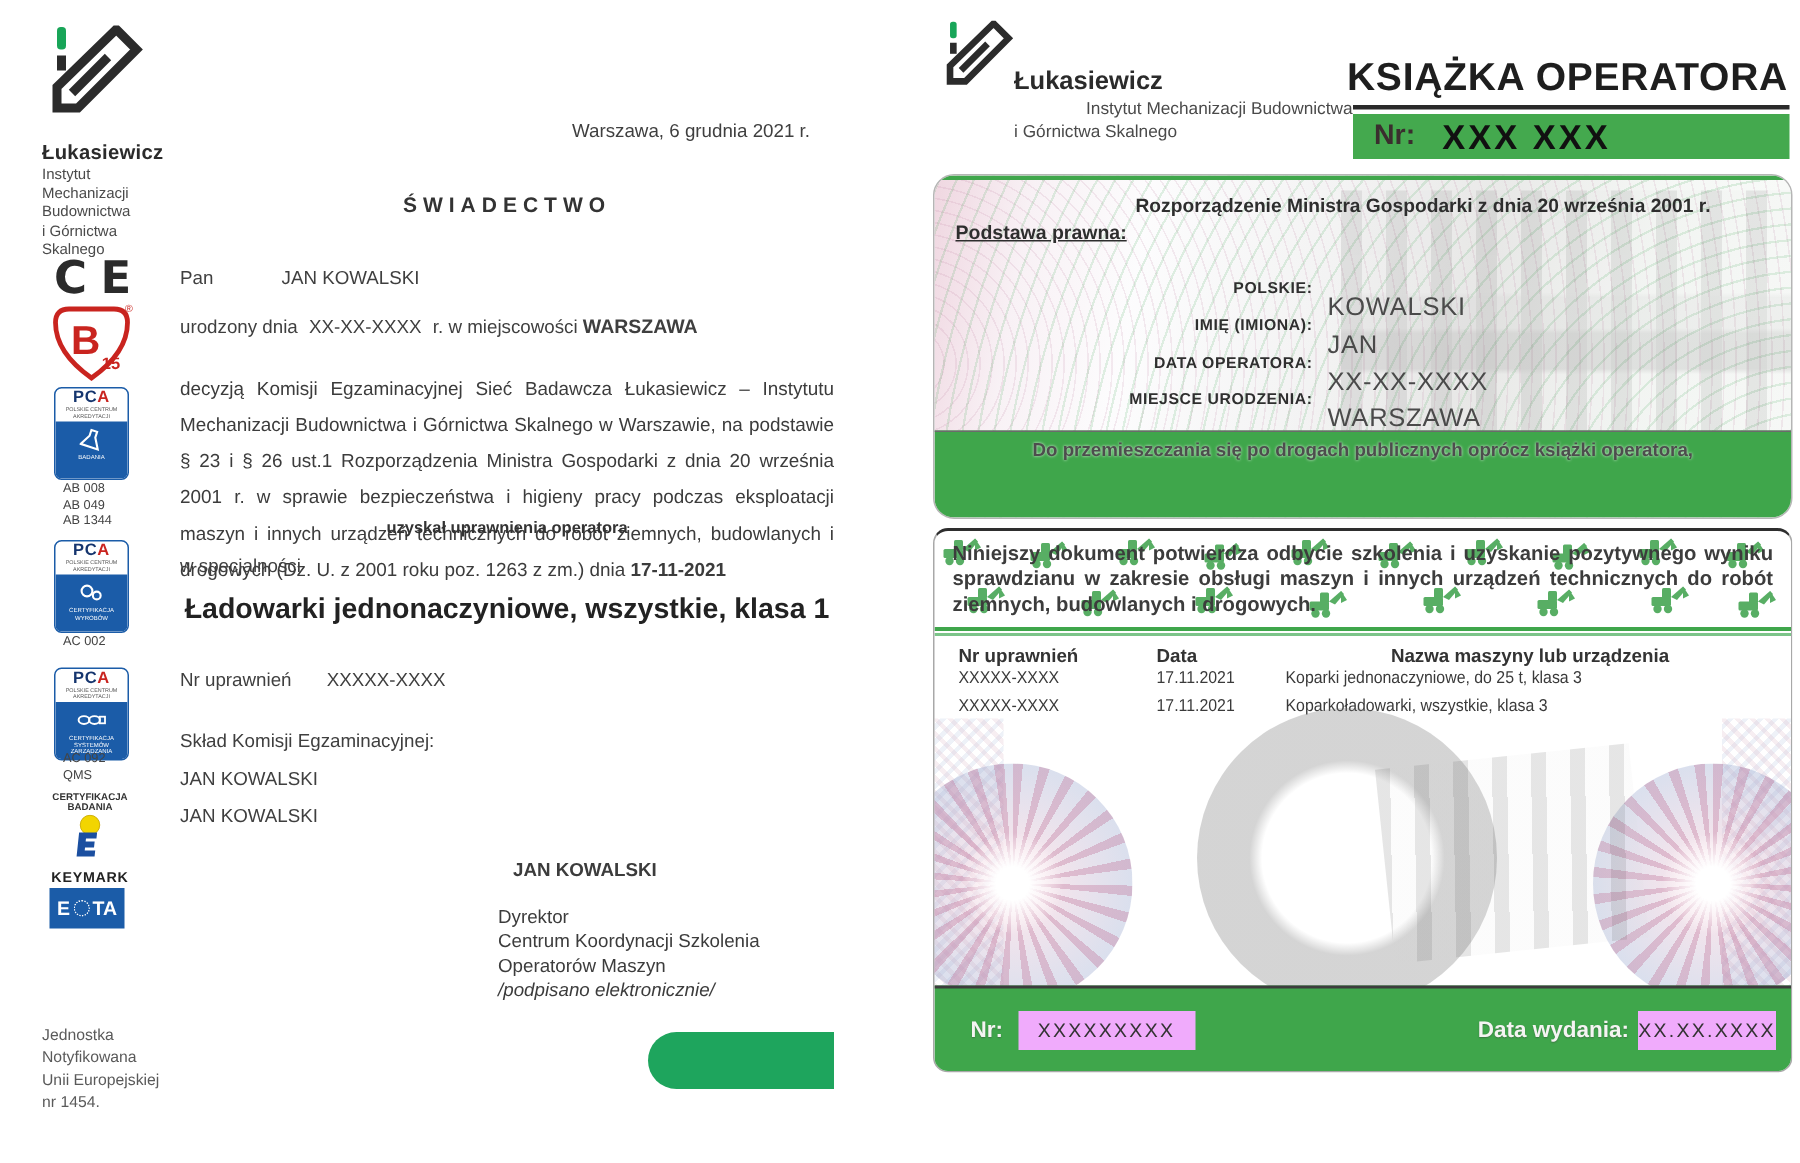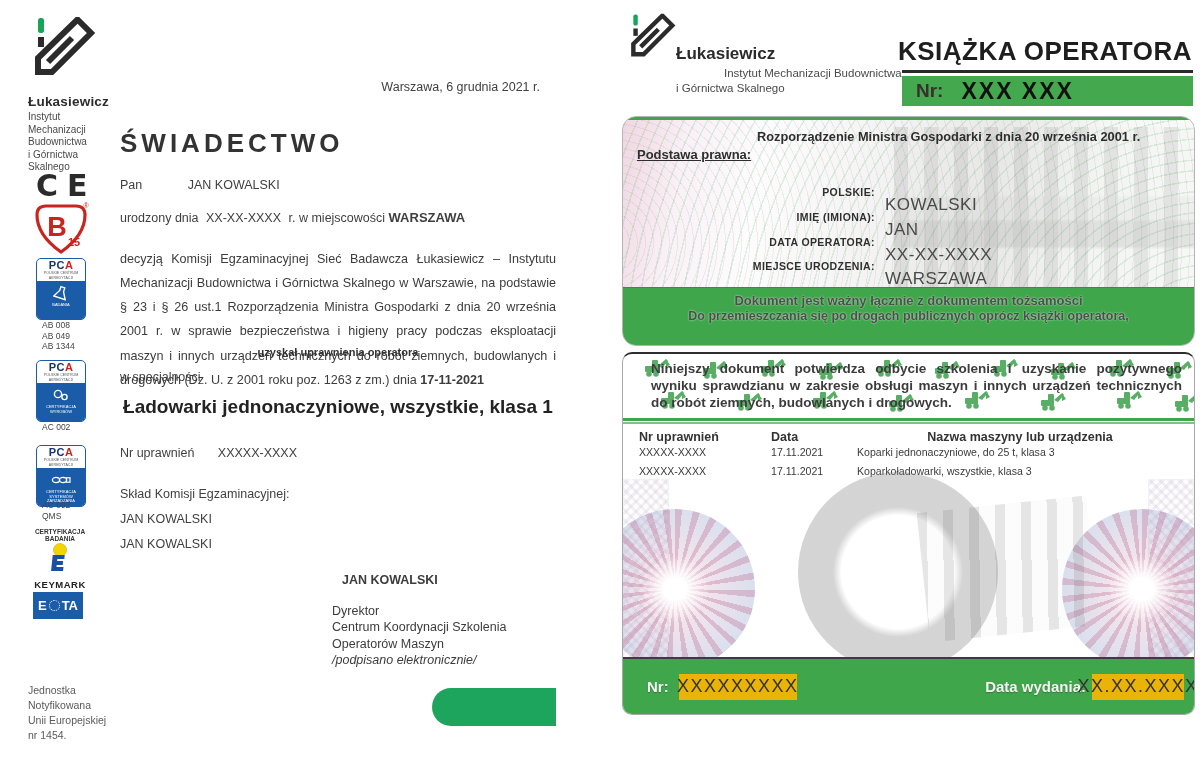--- a/index.html
+++ b/index.html
@@ -24,21 +24,21 @@
   .keymark-top{font-size:6.5px;font-weight:bold;color:#333;line-height:7px;text-align:center;}
   .keymark-label{font-size:9.5px;font-weight:bold;color:#222;letter-spacing:.5px;text-align:center;}
   .eota{width:50px;height:27px;background:#1b5ca8;display:flex;align-items:center;justify-content:center;gap:2px;}
   .eota span{color:#fff;font-weight:bold;font-size:13px;}
   .eota .ring{width:9px;height:9px;border:1.5px dotted #fff;border-radius:50%;display:inline-block;}
   .notified{font-size:10.5px;color:#5a5a5a;line-height:15px;}
 
   
   .doc-main{position:absolute;left:120px;top:0;width:436px;height:775px;}
   .doc-date{position:absolute;top:80px;left:0;width:420px;text-align:right;font-size:12.5px;color:#3f3f3f;}
-  .doc-title{position:absolute;top:128px;left:0;width:436px;text-align:left;font-size:26px;font-weight:bold;
+  .doc-title{position:absolute;top:128px;left:0;width:436px;text-align:center;font-size:14px;font-weight:bold;
              letter-spacing:4px;color:#333;}
   .doc-pan{position:absolute;top:178px;left:0;font-size:12.5px;}
   .doc-pan .nm{margin-left:42px;}
   .doc-born{position:absolute;top:210px;left:0;font-size:12.5px;}
   .doc-born .bd{margin:0 4px;}
   .doc-born .pl{font-weight:bold;font-size:13px;}
   .doc-par{position:absolute;top:234px;left:0;width:436px;font-size:12.6px;line-height:24.3px;
            text-align:justify;color:#3c3c3c;}
   .doc-par .bdate{font-weight:bold;}
   .doc-center1{position:absolute;top:346px;left:0;width:436px;text-align:center;font-size:11px;font-weight:bold;color:#333;}
@@ -86,21 +86,21 @@
   .fld{position:absolute;left:0;width:560px;}
   .fld .flabel{position:absolute;right:308px;top:3px;font-size:10.5px;font-weight:bold;color:#2f2f2f;
                letter-spacing:.4px;white-space:nowrap;}
   .fld .fvalue{position:absolute;left:262px;top:12px;font-size:17px;color:#4a4a4a;letter-spacing:.5px;white-space:nowrap;}
   #card1 .footer{position:absolute;left:0;right:0;bottom:0;height:58px;background:#3fa64b;border-top:1px solid #6b6b6b;
        text-align:center;color:#4d4d4d;text-shadow:0 0 2px rgba(255,255,255,.85);padding-top:5px;box-sizing:border-box;}
   #card1 .footer .f1{font-size:13px;font-weight:bold;line-height:16px;}
   #card1 .footer .f2{font-size:12.5px;font-weight:bold;line-height:15.5px;}
 
   #card2{top:352px;height:360px;border:1px solid #a8a8a8;border-top:2px solid #2e2e2e;border-radius:10px;}
-  .stmt-wrap{position:absolute;left:16px;top:0;right:0;height:64px;}
+  .stmt-wrap{position:absolute;left:0;top:0;right:0;height:64px;}
   .stmt-icons{position:absolute;inset:0;opacity:.85;}
   .stmt-text{position:absolute;left:12px;right:12px;top:6px;font-size:13.5px;font-weight:bold;color:#3c3c3c;
              line-height:17px;text-align:justify;}
   .sep{position:absolute;left:0;right:0;top:64px;height:7px;
        background:linear-gradient(#3fa64b 0 3px,#ffffff 3px 4px,#7cc489 4px 6px,transparent 6px);}
   .tbl-h{position:absolute;font-size:12.5px;font-weight:bold;color:#333;white-space:nowrap;}
   .tbl-c{position:absolute;font-size:11.5px;color:#3a3a3a;white-space:nowrap;transform:scaleX(.92);transform-origin:left;}
   .lattice{position:absolute;top:125px;height:180px;width:46px;opacity:.5;
      background:
        repeating-linear-gradient(45deg, rgba(190,120,150,.25) 0 3px, rgba(255,255,255,0) 3px 7px),
@@ -110,22 +110,22 @@
        radial-gradient(circle, #ffffff 0 10%, rgba(255,255,255,0) 30%),
        repeating-conic-gradient(rgba(195,125,160,.4) 0deg 5deg, rgba(255,255,255,0) 5deg 13deg),
        radial-gradient(circle, rgba(230,180,200,.35) 20%, rgba(150,165,205,.35) 70%, rgba(140,155,200,.4) 100%);}
   .tire{position:absolute;border-radius:50%;opacity:.45;
      background:radial-gradient(circle, rgba(255,255,255,0) 0 40%, rgba(120,120,120,.7) 46% 78%, rgba(255,255,255,0) 82%);}
   .machblock{position:absolute;opacity:.3;background:
        repeating-linear-gradient(95deg, rgba(100,100,100,.55) 0 10px, rgba(210,210,210,.25) 10px 26px);}
   #card2 .footer{position:absolute;left:0;right:0;bottom:0;height:55px;background:#3fa64b;border-top:2px solid #3c3c3c;
        display:flex;align-items:center;}
   .f-lbl{font-size:15px;font-weight:bold;color:#f4f4f2;text-shadow:0 1px 1px rgba(60,60,60,.45);}
-  .f-box{background:#eab308;height:26px;display:flex;align-items:center;justify-content:center;
-         font-size:18px;color:#333;letter-spacing:1.5px;}
+  .f-box{background:#f0abfc;height:26px;display:flex;align-items:center;justify-content:center;
+         font-size:13px;color:#333;letter-spacing:1.5px;}
 
   .lu-mark path, .lu-mark line{stroke-linejoin:miter;}
 </style>
 </head>
 <body>
 
 <div id="page">
 
   <svg class="abs lu-mark" style="left:28px;top:16px;" width="68" height="76" viewBox="0 0 68 76">
     <rect x="10" y="2" width="6" height="15" rx="2.5" fill="#18a558"></rect>
@@ -316,21 +316,20 @@
     <div class="fld" style="top:116px;">
       <span class="flabel">DATA OPERATORA:</span>
       <span class="fvalue">XX-XX-XXXX</span>
     </div>
     <div class="fld" style="top:140px;">
       <span class="flabel">MIEJSCE URODZENIA:</span>
       <span class="fvalue">WARSZAWA</span>
     </div>
 
     <div class="footer">
-      <div class="f1">Dokument jest ważny łącznie z dokumentem tożsamości</div>
       <div class="f2">Do przemieszczania się po drogach publicznych oprócz książki operatora,</div>
     </div>
   </div>
 
   <div class="card" id="card2">
     <div class="stmt-wrap">
       <svg class="stmt-icons" width="569" height="64" viewBox="0 0 569 64">
         <defs>
           <g id="dig" fill="#3ba04a">
             <rect x="2" y="10" width="13" height="6" rx="1"></rect>

